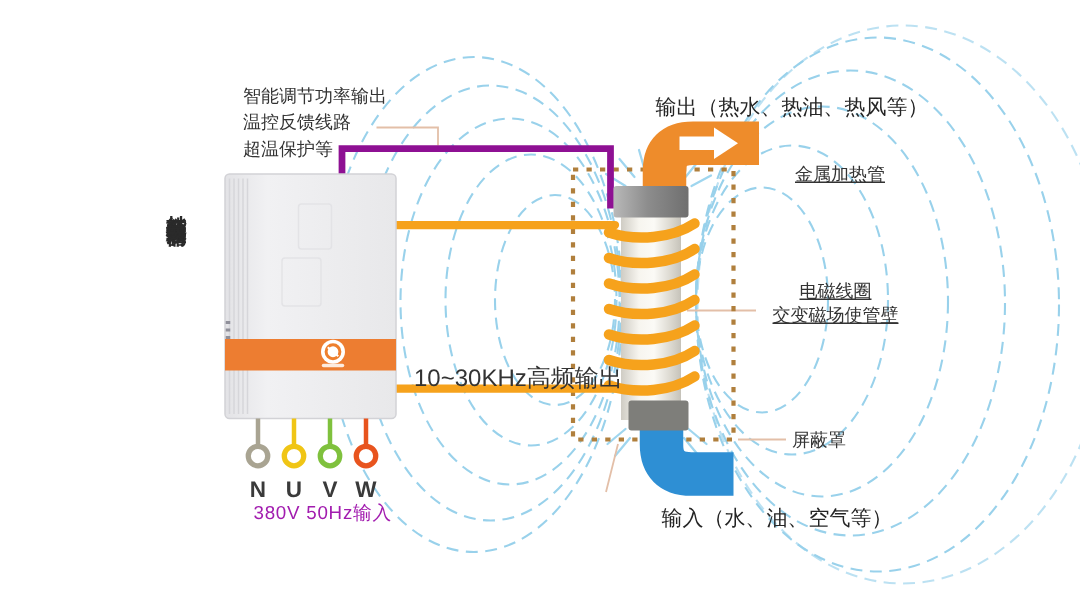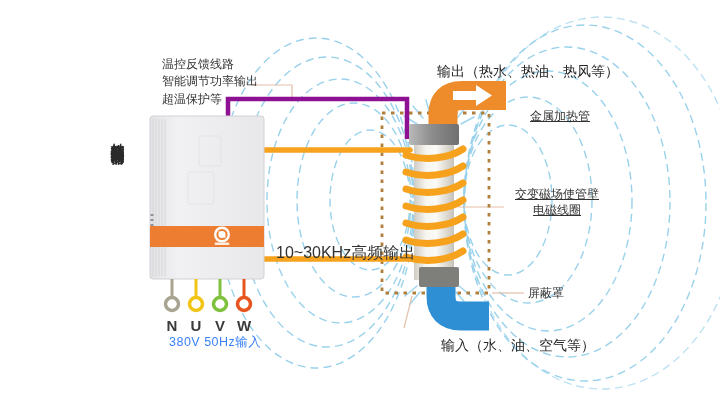--- a/index.html
+++ b/index.html
@@ -9,21 +9,21 @@
   }
   .stage svg{position:absolute;left:0;top:0;}
   .lbl{position:absolute;color:#333;font-size:12px;line-height:1.45;white-space:nowrap;}
   .lbl .ln{display:block;}
   .lbl-bold{font-weight:400;color:#252525;font-size:14px;}
   .lbl-center{text-align:center;white-space:normal;line-height:1.3;text-decoration:underline;}
   .vertical-title{
     position:absolute;writing-mode:vertical-rl;text-orientation:upright;
     font-size:13.5px;font-weight:700;color:#2a2a2a;letter-spacing:1px;white-space:nowrap;
   }
-  .power-lbl{position:absolute;font-size:12.5px;color:#3b82f6;letter-spacing:.5px;text-align:center;}
+  .power-lbl{position:absolute;font-size:12.5px;color:#a21caf;letter-spacing:.5px;text-align:center;}
 </style>
 </head>
 <body>
 
 <div class="stage">
 
   <svg width="720" height="405" viewBox="0 0 720 405">
     <defs>
       <linearGradient id="pipeGrad" x1="0" y1="0" x2="1" y2="0">
         <stop offset="0" stop-color="#cfccc4"></stop>
@@ -161,36 +161,36 @@
         <line x1="244" y1="279" x2="244" y2="297" stroke-width="3" stroke="#e8541e"></line>
         <circle cx="244" cy="304" r="6.5" fill="#fff" stroke-width="3.5" stroke="#e8541e"></circle>
         <text x="244" y="331" text-anchor="middle" font-size="15" font-weight="600" fill="#3a3a3a">W</text>
       </g>
     </g>
   </svg>
 
   <div class="vertical-title" style="left:108px;top:132px;height:140px;">喆能变频加热控制器</div>
 
   <div class="lbl" style="left:162px;top:56px;">
+    <span class="ln">智能调节功率输出</span>
     <span class="ln">温控反馈线路</span>
-    <span class="ln">智能调节功率输出</span>
     <span class="ln">超温保护等</span>
   </div>
 
   <div class="lbl" style="left:276px;top:241px;font-size:16px;">10~30KHz高频输出</div>
 
   <div class="lbl lbl-bold" style="left:437px;top:61px;">输出（热水、热油、热风等）</div>
 
   <div class="lbl lbl-center" style="left:496px;top:109px;width:128px;">
     <span class="ln">金属加热管</span>
   </div>
 
   <div class="lbl lbl-center" style="left:494px;top:187px;width:126px;">
+    <span class="ln">电磁线圈</span>
     <span class="ln">交变磁场使管壁</span>
-    <span class="ln">电磁线圈</span>
   </div>
 
   <div class="lbl" style="left:528px;top:285px;">屏蔽罩</div>
 
 
   <div class="lbl lbl-bold" style="left:441px;top:335px;text-align:right;">输入（水、油、空气等）</div>
 
   <div class="power-lbl" style="left:169px;top:334px;">380V 50Hz输入</div>
 
 </div>

